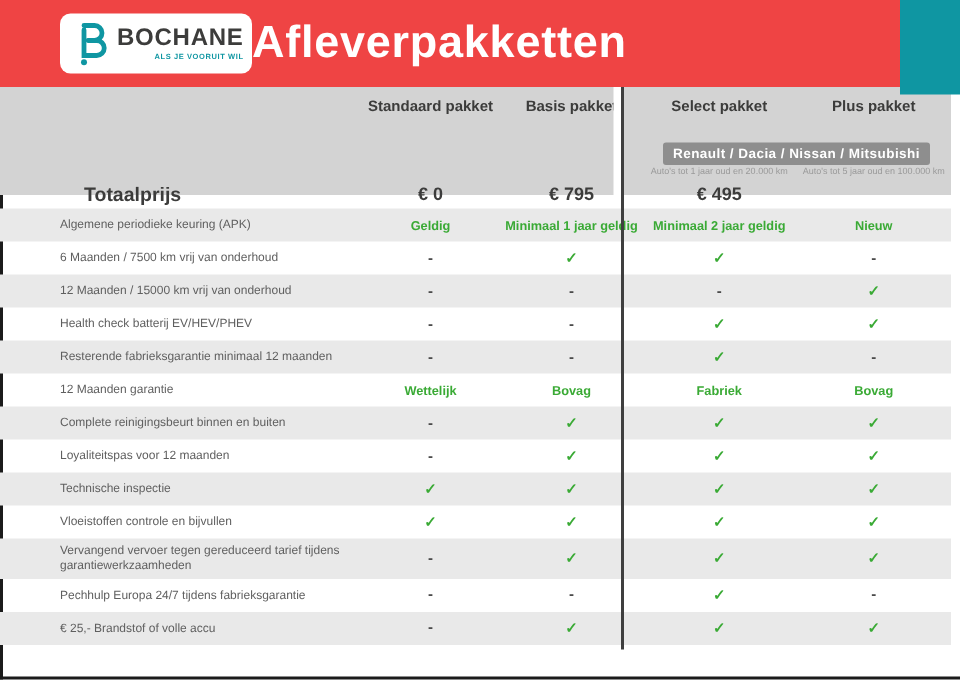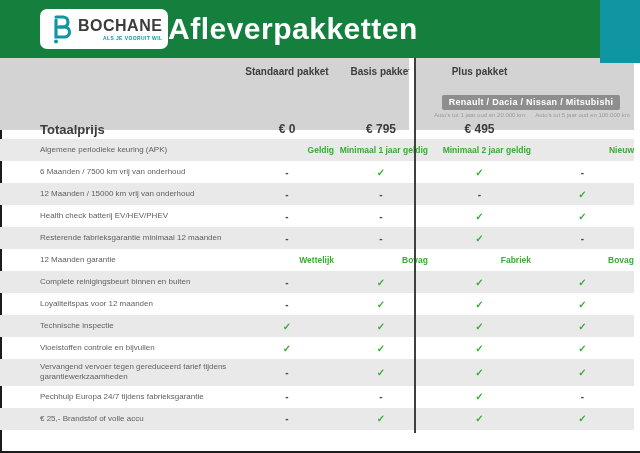--- a/index.html
+++ b/index.html
@@ -5,21 +5,21 @@
   html,body{margin:0;padding:0;}
   body{
     width:640px;height:453px;overflow:hidden;
     font-family:"Liberation Sans", sans-serif;
     background:#ffffff;position:relative;
   }
   .page{position:relative;width:640px;height:453px;background:#ffffff;}
 
   
   .topbar{
-    position:relative;height:58px;background:#15803d;
+    position:relative;height:58px;background:#ef4444;
     display:flex;align-items:center;z-index:1;
   }
   .logo-card{
     margin-left:40px;width:128px;height:40px;background:#ffffff;
     border-radius:7px;display:flex;align-items:center;gap:5px;
     padding:0 9px;box-sizing:border-box;flex:0 0 auto;
   }
   .logo-icon{flex:0 0 auto;display:block;}
   .logo-text{display:flex;flex-direction:column;align-items:flex-end;}
   .logo-brand{font-size:16px;font-weight:700;color:#3c3c3b;letter-spacing:0.5px;line-height:16px;}
@@ -55,37 +55,37 @@
   .band2{grid-column:4 / span 2;margin:0 14px;}
   .notesrow{height:9px;}
   .note{
     font-size:6px;color:#9a9a9a;text-align:center;line-height:8px;
     white-space:nowrap;overflow:visible;
   }
   .note1{grid-column:4;}
   .note2{grid-column:5;}
   .pricesrow{margin-top:2px;}
   .totaal{
-    padding-left:40px;font-size:13px;font-weight:700;color:#3c3c3b;
+    padding-left:56px;font-size:13px;font-weight:700;color:#3c3c3b;
   }
   .price{text-align:center;font-size:12px;font-weight:700;color:#3c3c3b;}
 
   
   .gap{height:9px;}
   .rows{position:relative;width:634px;z-index:1;}
   .row{min-height:22px;align-items:center;position:relative;}
   .row.stripe{background:#e9e9e9;z-index:1;}
   .cell{box-sizing:border-box;}
   .cell.label{
     padding:3px 6px 3px 40px;font-size:8px;color:#5f5f5f;line-height:1.3;
   }
   .cell.val{text-align:center;}
   .cell.val.check{color:#3aaa35;font-size:10px;font-weight:700;}
   .cell.val.dash{color:#4a4a4a;font-size:10px;font-weight:700;}
-  .cell.val.green-text{color:#3aaa35;font-size:8.5px;font-weight:700;text-align:right;}
+  .cell.val.green-text{color:#3aaa35;font-size:8.5px;font-weight:700;}
 
   
   .divider-gap{position:absolute;left:409px;top:58px;width:5px;height:72px;background:#ffffff;z-index:2;}
   .divider{position:absolute;left:414px;top:58px;width:2px;height:375px;background:#3f3f3f;z-index:2;}
   .left-edge{position:absolute;left:0;top:58px;bottom:0;width:2px;background:#1b1b1b;z-index:0;}
   .bottom-edge{position:absolute;left:0;bottom:0;width:640px;height:2px;background:#1b1b1b;z-index:4;}
 </style>
 </head>
 <body>
 
@@ -105,20 +105,21 @@
     </div>
     <div class="title">Afleverpakketten</div>
   </div>
   <div class="corner"></div>
 
   <div class="phead">
     <div class="grid">
       <div class="colname"></div>
       <div class="colname">Standaard pakket</div>
       <div class="colname">Basis pakket</div>
+      <div class="colname">Select pakket</div>
       <div class="colname">Plus pakket</div>
     </div>
     <div class="grid bandrow">
       <div class="band band2">Renault / Dacia / Nissan / Mitsubishi</div>
     </div>
     <div class="grid notesrow">
       <div class="note note1">Auto's tot 1 jaar oud en 20.000 km</div>
       <div class="note note2">Auto's tot 5 jaar oud en 100.000 km</div>
     </div>
     <div class="grid pricesrow">

